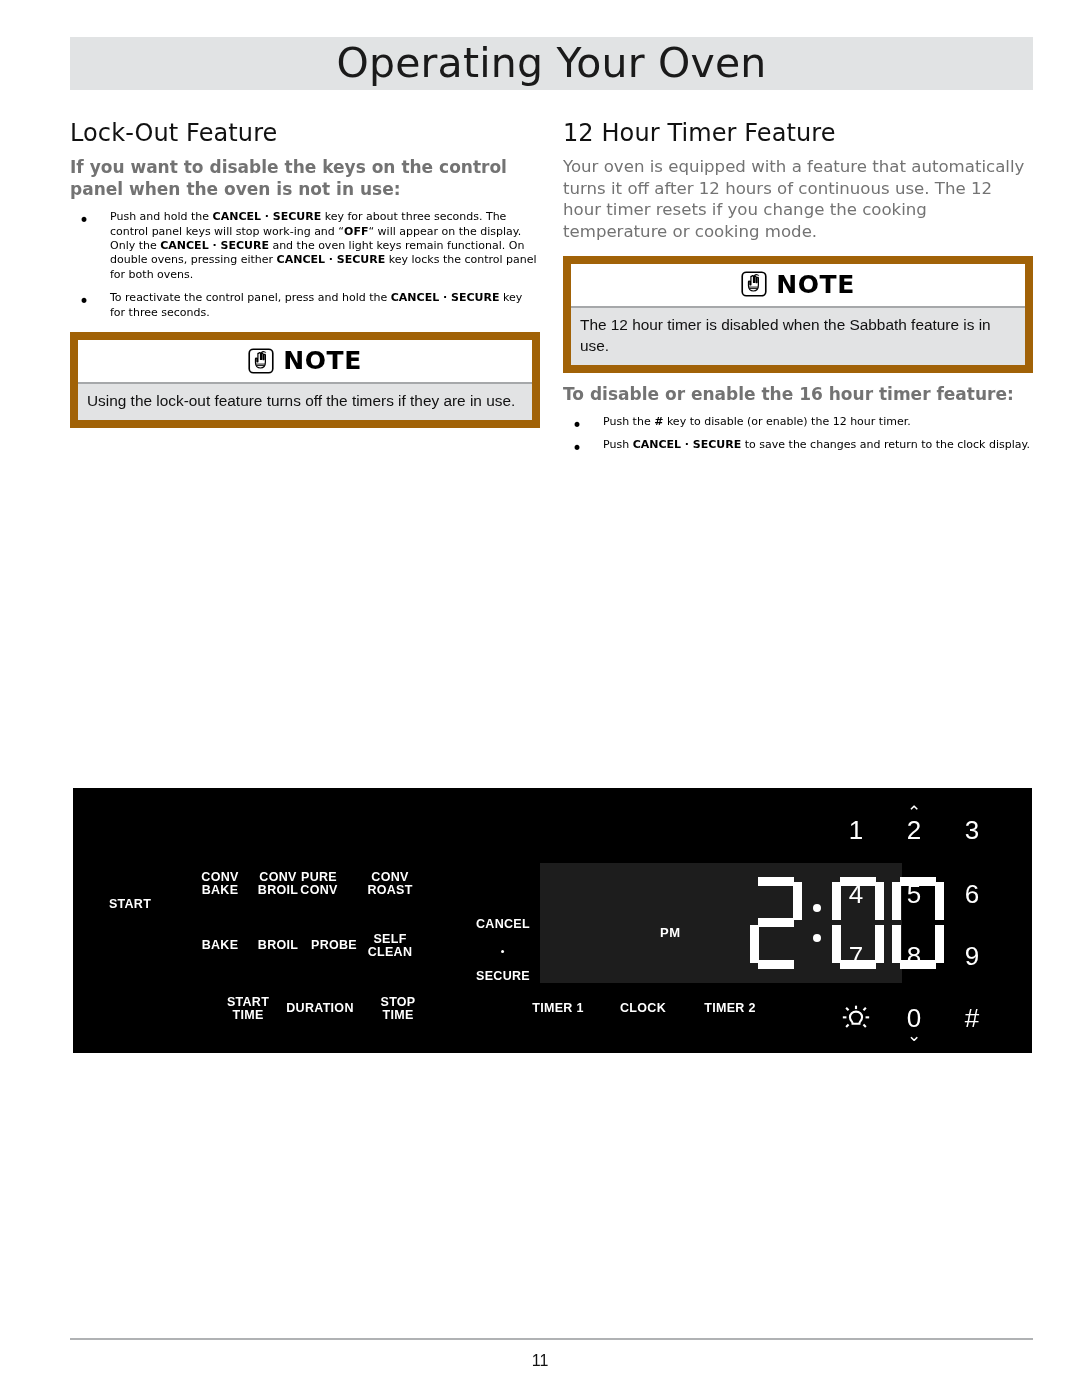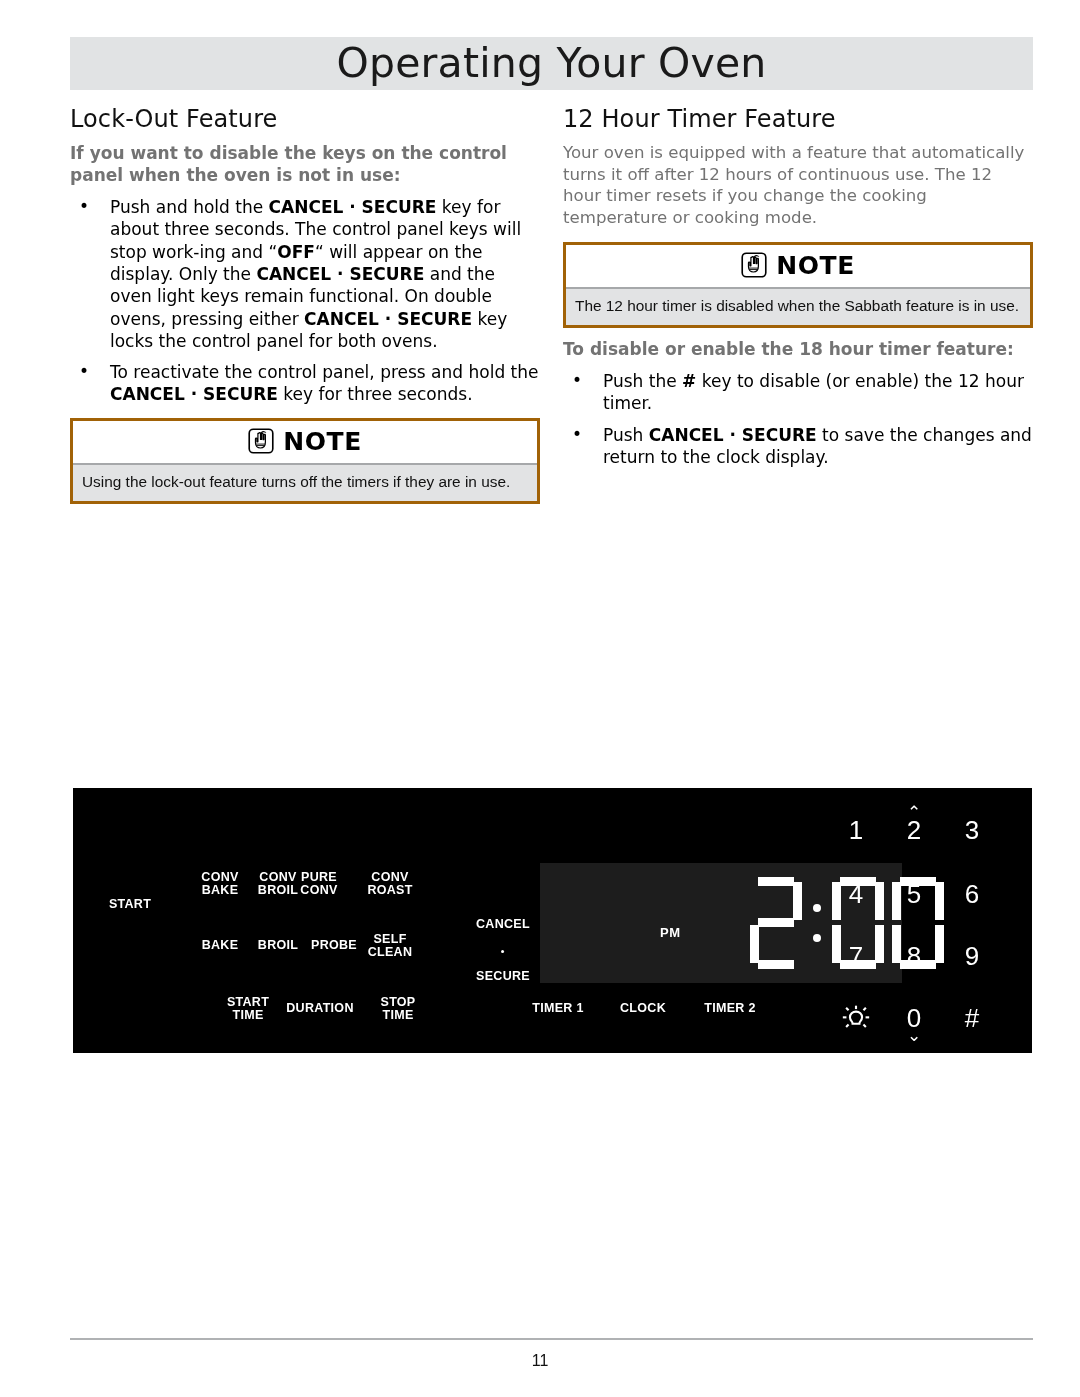--- a/index.html
+++ b/index.html
@@ -49,21 +49,21 @@
   }
   .col {
     position: absolute;
     top: 0;
     width: 470px;
   }
   .col-left  { left: 0px; }
   .col-right { left: 493px; }
 
   h2.section-title {
-    margin: 0 0 9px 0;
+    margin: 14px 0 9px 0;
     font-family: "DejaVu Sans", sans-serif;
     font-weight: 400;
     font-size: 24px;
     letter-spacing: 0.1px;
     color: #111;
   }
 
   p.lead {
     margin: 0 0 13px 0;
     font-size: 16.6px;
@@ -80,35 +80,35 @@
   
   ul.bullets {
     margin: 0 0 12px 0;
     padding: 0;
     list-style: none;
   }
   ul.bullets li {
     position: relative;
     padding-left: 40px;
     margin-bottom: 9px;
-    font-size: 17px;
+    font-size: 11px;
     line-height: 1.31;
   }
   ul.bullets li:before {
     content: "\2022";
     position: absolute;
     left: 9px;
     top: -1px;
     font-size: 17px;
   }
   b, strong { font-weight: bold; }
 
   
   .note-box {
-    border: 3px solid #a16207;
+    border: 8px solid #a16207;
     background: #eab308;
     margin: 8px 0 10px 0;
     box-sizing: border-box;
   }
   .note-head {
     background: #ffffff;
     padding: 6px 0 7px 0;
     text-align: center;
     display: flex;
     align-items: center;
@@ -314,21 +314,21 @@
           <path d="M16.2 6.4 C16.9 4.9 18.4 4.2 19.7 4.6" fill="none" stroke="#000000" stroke-width="1.4"></path>
           <path d="M19.7 4.6 L21.3 3.3 L20.9 5.3 L22.6 5.3 L21.1 6.6 Z" fill="#000000"></path>
           <line x1="9.8" y1="19.8" x2="20.9" y2="19.8" stroke="#000000" stroke-width="1.1"></line>
           <line x1="10.2" y1="21.6" x2="20.3" y2="21.6" stroke="#000000" stroke-width="1.1"></line>
         </svg>
         <span class="note-word">NOTE</span>
       </div>
       <div class="note-body">The 12 hour timer is disabled when the Sabbath feature is in use.</div>
     </div>
 
-    <p class="lead bold">To disable or enable the 18 hour timer feature:</p>
+    <p class="lead bold">To disable or enable the 16 hour timer feature:</p>
     <ul class="bullets">
       <li>Push the <b>#</b> key to disable (or enable) the 12 hour timer.</li>
       <li>Push <b>CANCEL · SECURE</b> to save the changes and return to the clock display.</li>
     </ul>
   </div>
 </div>
 
 <div class="panel">
 
   <div id="fn-keys">

